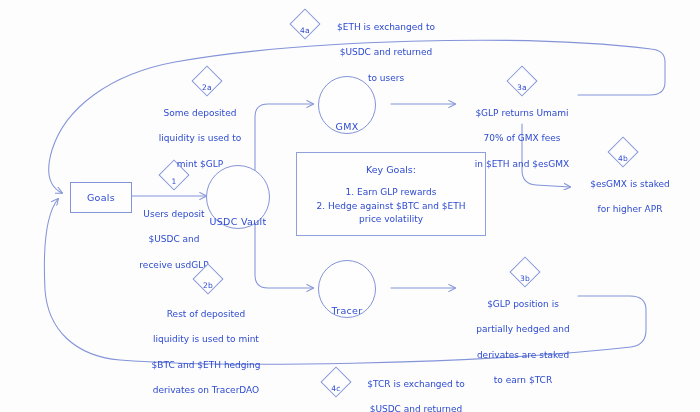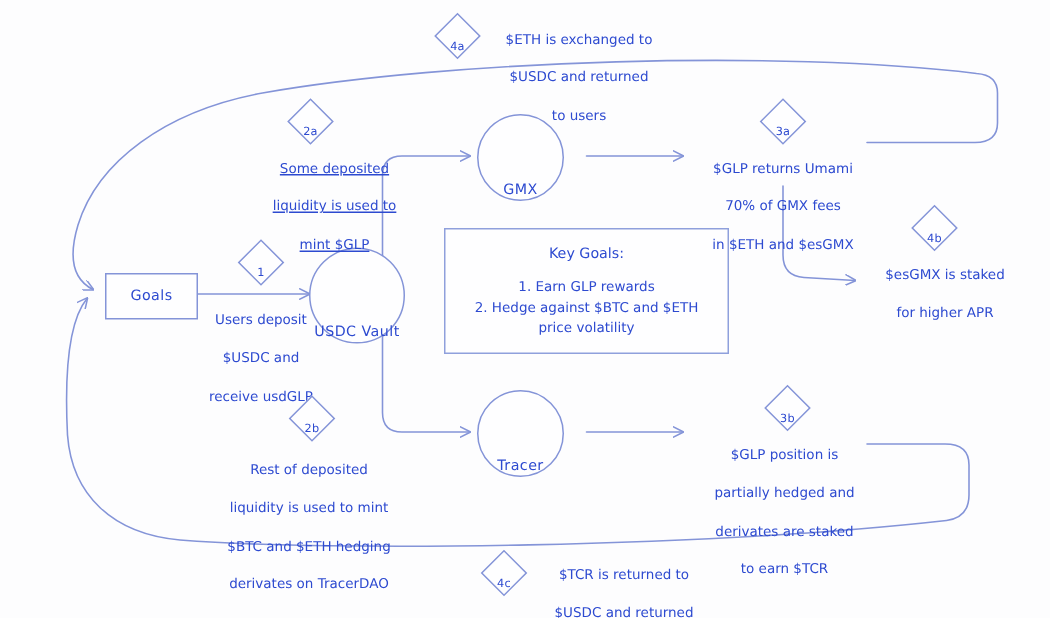--- a/index.html
+++ b/index.html
@@ -160,21 +160,21 @@
   <div class="badge" style="left:163px; top:164px;"></div>
   <div class="badge-txt" style="left:163px; top:164px;">1</div>
   <div class="note" style="left:118px; top:195px; width:112px;">
     <span class="note-line">Users deposit</span>
     <span class="note-line">$USDC and</span>
     <span class="note-line">receive usdGLP</span>
   </div>
 
   <div class="badge" style="left:196px; top:70px;"></div>
   <div class="badge-txt" style="left:196px; top:70px;">2a</div>
-  <div class="note" style="left:167px; top:94px; width:112px;text-decoration:underline;">
+  <div class="note" style="left:144px; top:94px; width:112px;">
     <span class="note-line">Some deposited</span>
     <span class="note-line">liquidity is used to</span>
     <span class="note-line">mint $GLP</span>
   </div>
 
   <div class="badge" style="left:197px; top:268px;"></div>
   <div class="badge-txt" style="left:197px; top:268px;">2b</div>
   <div class="note" style="left:143px; top:295px; width:126px;">
     <span class="note-line">Rest of deposited</span>
     <span class="note-line">liquidity is used to mint</span>
@@ -210,18 +210,18 @@
   <div class="badge" style="left:612px; top:141px;"></div>
   <div class="badge-txt" style="left:612px; top:141px;">4b</div>
   <div class="note" style="left:573px; top:165px; width:114px;">
     <span class="note-line">$esGMX is staked</span>
     <span class="note-line">for higher APR</span>
   </div>
 
   <div class="badge" style="left:325px; top:371px;"></div>
   <div class="badge-txt" style="left:325px; top:371px;">4c</div>
   <div class="note" style="left:352px; top:365px; width:128px;">
-    <span class="note-line">$TCR is returned to</span>
+    <span class="note-line">$TCR is exchanged to</span>
     <span class="note-line">$USDC and returned</span>
     
   </div>
 
 </div>
 
 </body></html>

